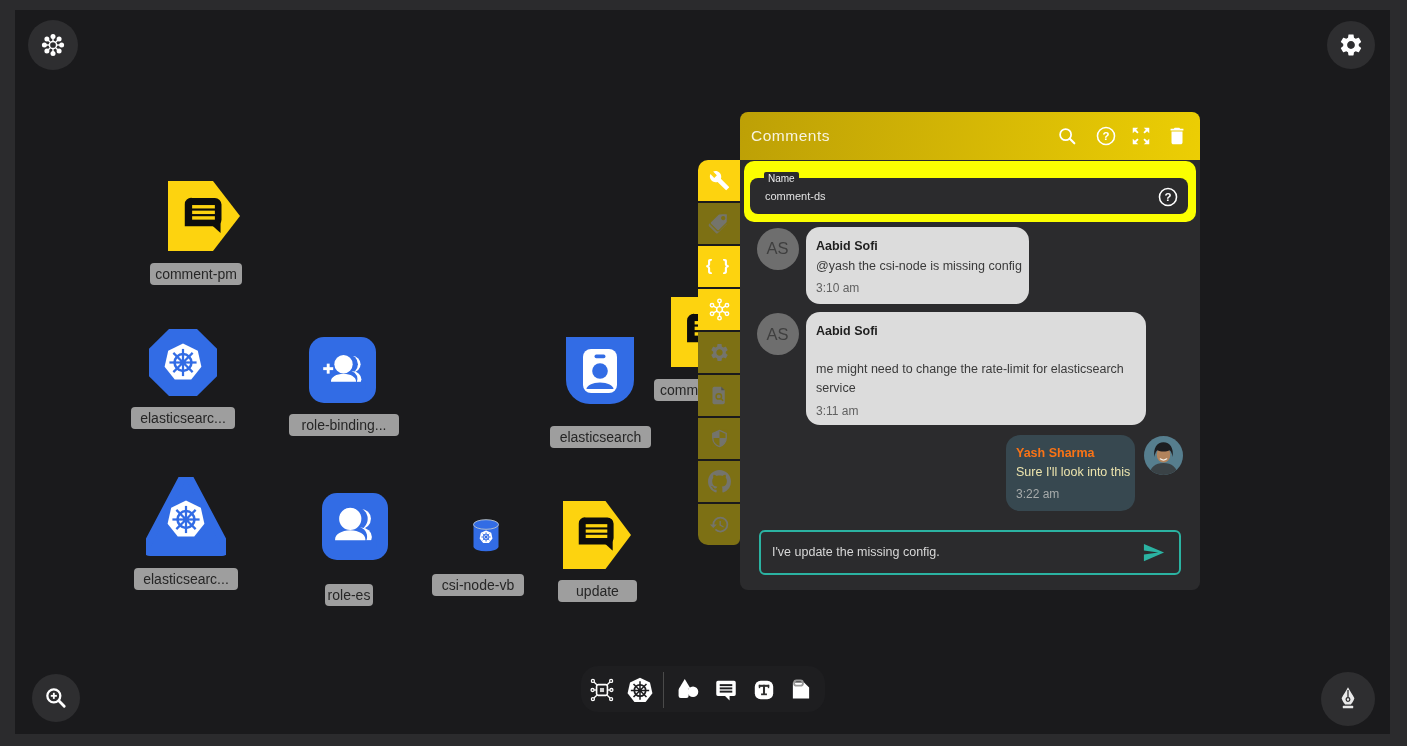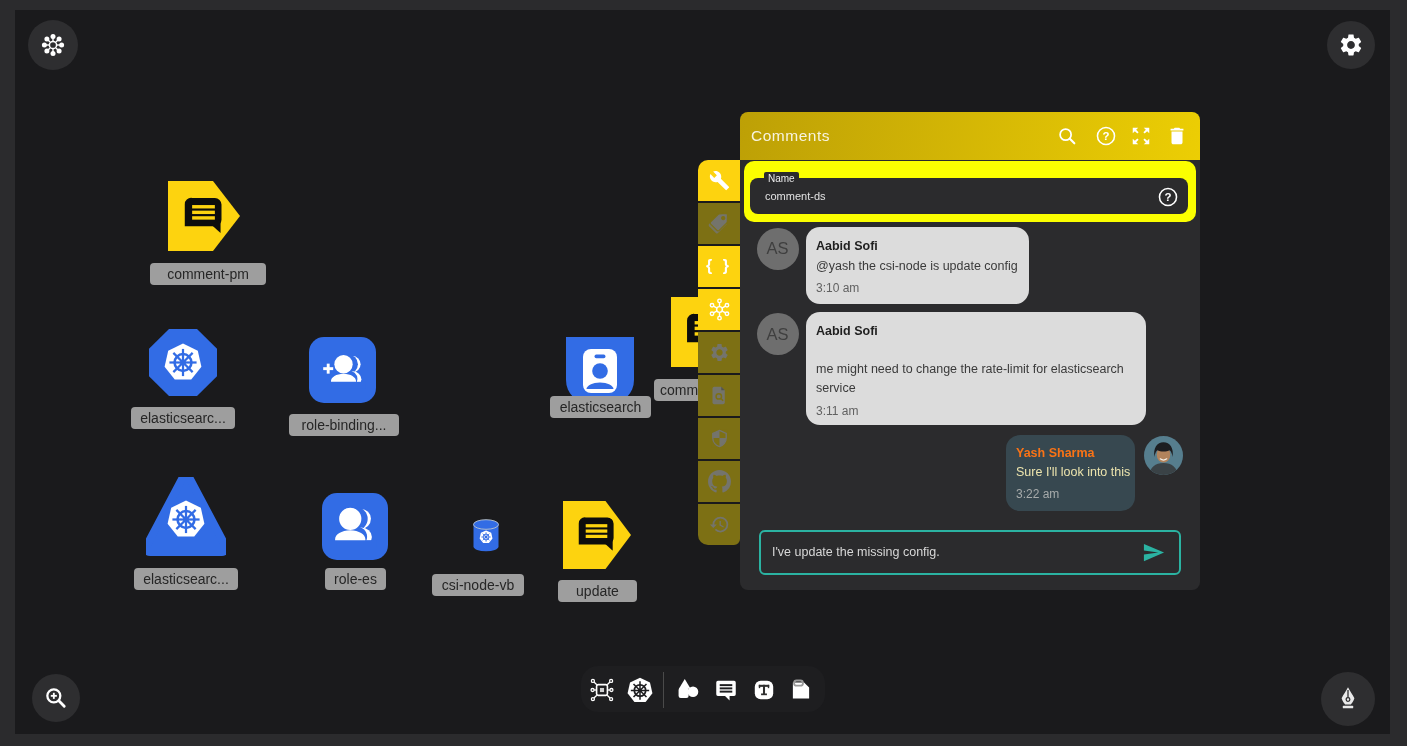--- a/index.html
+++ b/index.html
@@ -108,26 +108,26 @@
     </g>
 </svg>
 
 <svg class="abs" style="left:563px;top:501px" width="68" height="68" viewBox="0 0 68 68">
   <polygon points="0,0 42.5,0 68,34 42.5,68 0,68" fill="#fdd30f"></polygon>
   <g transform="translate(15.5,15.5)">
       <use href="#cicon" width="36" height="34.2"></use>
     </g>
 </svg>
 
-<div class="chip" style="left:150px;top:263px;width:116px">comment-pm</div>
+<div class="chip" style="left:150px;top:263px;width:92px">comment-pm</div>
 <div class="chip" style="left:131px;top:407px;width:104px">elasticsearc...</div>
 <div class="chip" style="left:289px;top:414px;width:110px">role-binding...</div>
-<div class="chip" style="left:550px;top:396px;width:101px">elasticsearch</div>
+<div class="chip" style="left:550px;top:426px;width:101px">elasticsearch</div>
 <div class="chip" style="left:134px;top:568px;width:104px">elasticsearc...</div>
-<div class="chip" style="left:325px;top:568px;width:61px">role-es</div>
+<div class="chip" style="left:325px;top:584px;width:48px">role-es</div>
 <div class="chip" style="left:432px;top:574px;width:92px">csi-node-vb</div>
 <div class="chip" style="left:558px;top:580px;width:79px">update</div>
 <div class="chip" style="left:654px;top:379px;width:44px;text-align:left;padding-left:6px">comme</div>
 
 <div class="cbtn" style="left:28px;top:20px;width:50px;height:50px">
   <svg width="24" height="24" viewBox="-12 -12 24 24">
     <circle r="3.6" fill="none" stroke="#fff" stroke-width="1.5"></circle>
     <g stroke="#fff" stroke-width="1.4">
       <line x1="0" y1="-4" x2="0" y2="-7"></line>
         <line x1="0" y1="4" x2="0" y2="7"></line>
@@ -329,21 +329,21 @@
 <div class="abs" style="left:764px;top:172px;height:13px;background:#2b2b2d;border-radius:2px;color:#ececec;font-size:10px;line-height:13px;padding:0 4px">Name</div>
 <div class="abs" style="left:765px;top:190px;font-size:11px;color:#e2e2e2">comment-ds</div>
 <svg class="abs" style="left:1157px;top:186px" width="22" height="22" viewBox="0 0 24 24">
   <circle cx="12" cy="12" r="9.3" fill="none" stroke="#fff" stroke-width="1.7"></circle>
   <text x="12" y="16.5" text-anchor="middle" font-size="12.5" font-weight="bold" fill="#fff" font-family="Liberation Sans,sans-serif">?</text>
 </svg>
 
 <div class="abs" style="left:756.5px;top:227.5px;width:42px;height:42px;border-radius:50%;background:#6e6e6e;color:#3f3f3f;font-size:16.5px;display:flex;align-items:center;justify-content:center">AS</div>
 <div class="bub" style="left:806px;top:227px;width:223px;height:77px"></div>
 <div class="btxt" style="left:816px;top:239px;font-weight:bold;color:#1f1f1f">Aabid Sofi</div>
-<div class="btxt" style="left:816px;top:259px">@yash the csi-node is update config</div>
+<div class="btxt" style="left:816px;top:259px">@yash the csi-node is missing config</div>
 <div class="btxt" style="left:816px;top:281px;font-size:12px;color:#616161">3:10 am</div>
 
 <div class="abs" style="left:756.5px;top:313px;width:42px;height:42px;border-radius:50%;background:#6e6e6e;color:#3f3f3f;font-size:16.5px;display:flex;align-items:center;justify-content:center">AS</div>
 <div class="bub" style="left:806px;top:312px;width:340px;height:113px"></div>
 <div class="btxt" style="left:816px;top:323.5px;font-weight:bold;color:#1f1f1f">Aabid Sofi</div>
 <div class="btxt" style="left:816px;top:362px">me might need to change the rate-limit for elasticsearch</div>
 <div class="btxt" style="left:816px;top:381px">service</div>
 <div class="btxt" style="left:816px;top:404px;font-size:12px;color:#616161">3:11 am</div>
 
 <div class="bub" style="left:1006px;top:435px;width:129px;height:76px;background:#374850"></div>

